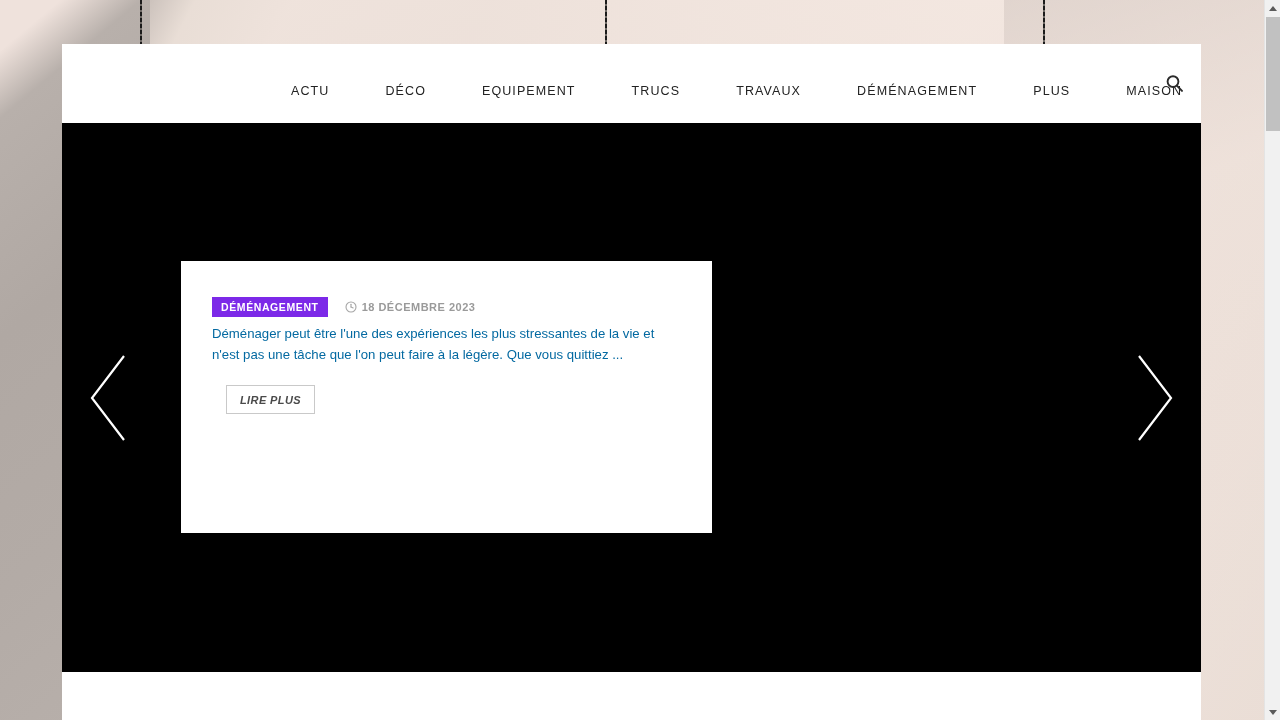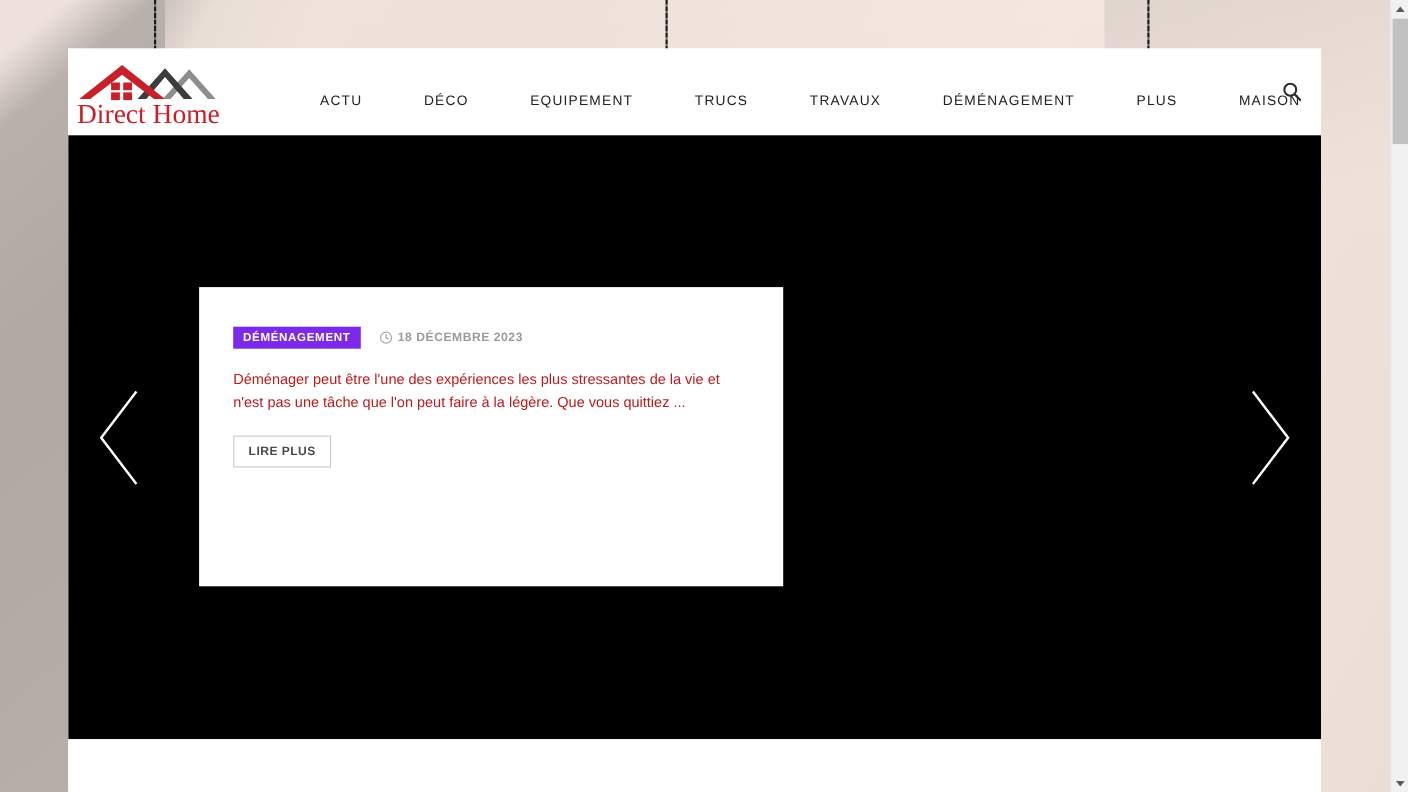--- a/index.html
+++ b/index.html
@@ -176,37 +176,39 @@
   #clock-icon { margin-right: 5px; display: inline-flex; }
   #slide-title {
     margin: 13px 0 0 0;
     font-size: 34px;
     line-height: 1.25;
     font-weight: 600;
     color: #111111;
     letter-spacing: -0.1px;
   }
   #slide-excerpt {
-    margin: 16px 0 0 0;
+    margin: 5px 0 0 0;
     font-size: 13.2px;
     line-height: 1.62;
-    color: #b91c1c;
+    color: #0369a1;
     max-width: 474px;
   }
   #read-more {
     display: inline-block;
     margin-top: 19px;
     border: 1px solid #c9c9c9;
     padding: 8px 13px 7px 13px;
     font-size: 11px;
+    font-style: italic;
     font-weight: 700;
     letter-spacing: 0.4px;
     color: #4a4a4a;
     text-decoration: none;
     background: #ffffff;
+    margin-left: 14px;
   }
 
   .slider-arrow {
     position: absolute;
     top: 50%;
     transform: translateY(-50%);
     width: 54px;
     height: 96px;
     cursor: pointer;
     background: none;
@@ -269,36 +271,20 @@
   <div id="bg-corner-dark"></div>
   <div id="bg-right-soft"></div>
   <div class="bg-dashline" style="left:140px;"></div>
   <div class="bg-dashline" style="left:605px;"></div>
   <div class="bg-dashline" style="left:1043px;"></div>
 
   <div id="site">
 
     <header id="site-header">
 
-      <a id="logo" href="#" aria-label="Direct Home">
-        <svg width="130" height="62" viewBox="0 0 130 62">
-
-          <path d="M78 36 L102 9 L126 36 L119 36 L102 17 L85 36 Z" fill="#8d8d8d"></path>
-
-          <path d="M55 36 L80 8 L105 36 L97 36 L80 16 L63 36 Z" fill="#3c3c3c"></path>
-
-          <path d="M2 36 L41 5 L80 36 L70 36 L41 14 L12 36 Z" fill="#c8202a"></path>
-
-          <rect x="31" y="21" width="8" height="7" fill="#c8202a"></rect>
-          <rect x="42" y="21" width="8" height="7" fill="#c8202a"></rect>
-          <rect x="31" y="30" width="8" height="7" fill="#c8202a"></rect>
-          <rect x="42" y="30" width="8" height="7" fill="#c8202a"></rect>
-          <text x="0" y="58" font-family="'Liberation Serif', serif" font-size="25" fill="#c8202a">Direct Home</text>
-        </svg>
-      </a>
 
       <nav id="main-nav">
         <a class="nav-link" href="#">ACTU</a>
         <a class="nav-link" href="#">DÉCO</a>
         <a class="nav-link" href="#">EQUIPEMENT</a>
         <a class="nav-link" href="#">TRUCS</a>
         <a class="nav-link" href="#">TRAVAUX</a>
         <a class="nav-link" href="#">DÉMÉNAGEMENT</a>
         <a class="nav-link" href="#">PLUS</a>
         <a class="nav-link" href="#">MAISON</a>

